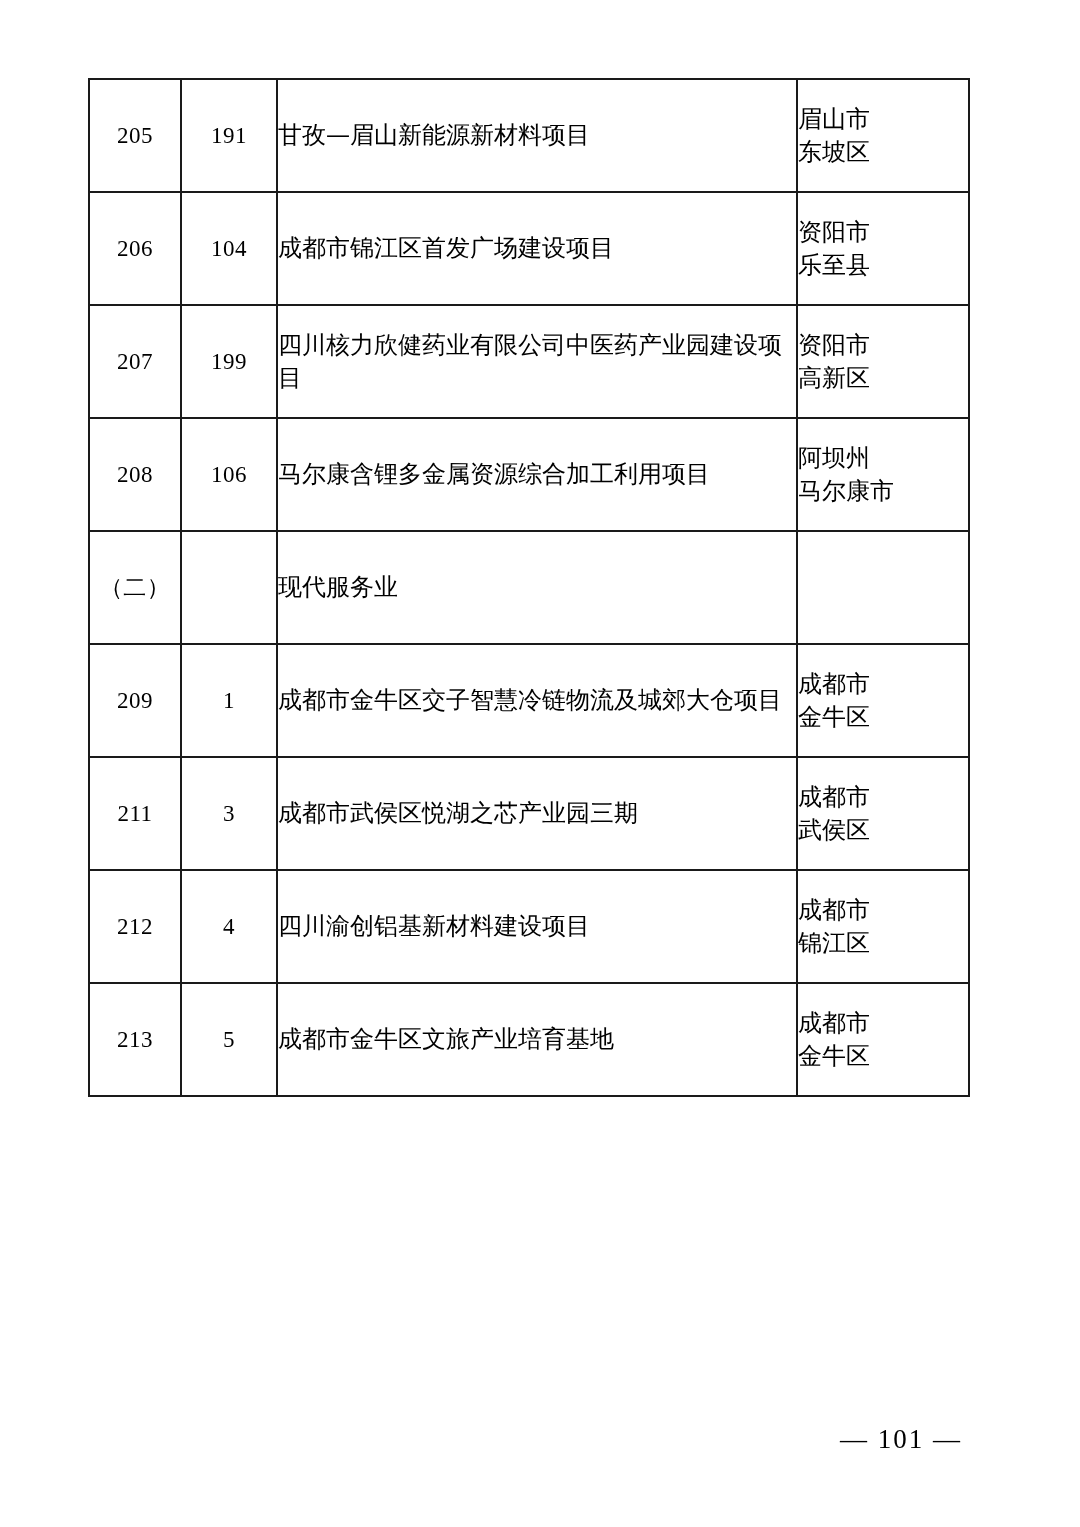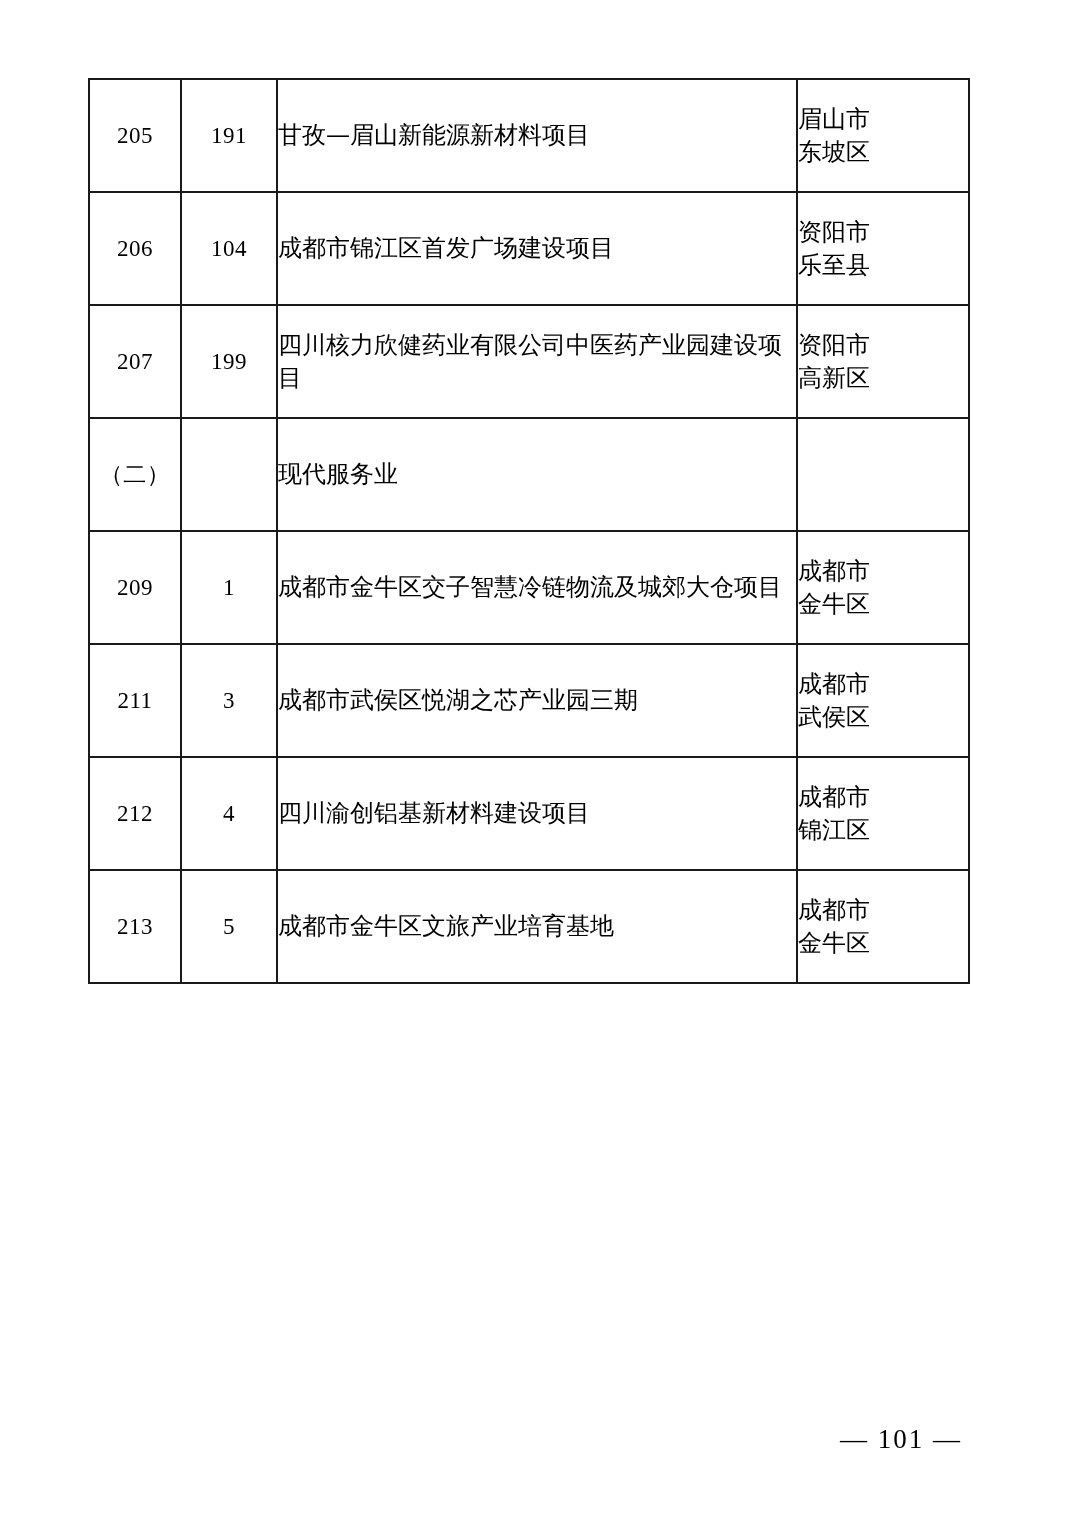--- a/index.html
+++ b/index.html
@@ -108,20 +108,29 @@
         <tr class="row">
           <td class="cell-seq">207</td>
           <td class="cell-num">199</td>
           <td class="cell-name">四川核力欣健药业有限公司中医药产业园建设项目</td>
           <td class="cell-loc">
             <span class="ln">资阳市</span>
             <span class="ln">高新区</span>
           </td>
         </tr>
         <tr class="row">
+          <td class="cell-seq">208</td>
+          <td class="cell-num">106</td>
+          <td class="cell-name">马尔康含锂多金属资源综合加工利用项目</td>
+          <td class="cell-loc">
+            <span class="ln">阿坝州</span>
+            <span class="ln">马尔康市</span>
+          </td>
+        </tr>
+        <tr class="row">
           <td class="cell-seq">（二）</td>
           <td class="cell-num"></td>
           <td class="cell-name">现代服务业</td>
           <td class="cell-loc">
             <span class="ln"></span>
             <span class="ln"></span>
           </td>
         </tr>
         <tr class="row">
           <td class="cell-seq">209</td>

